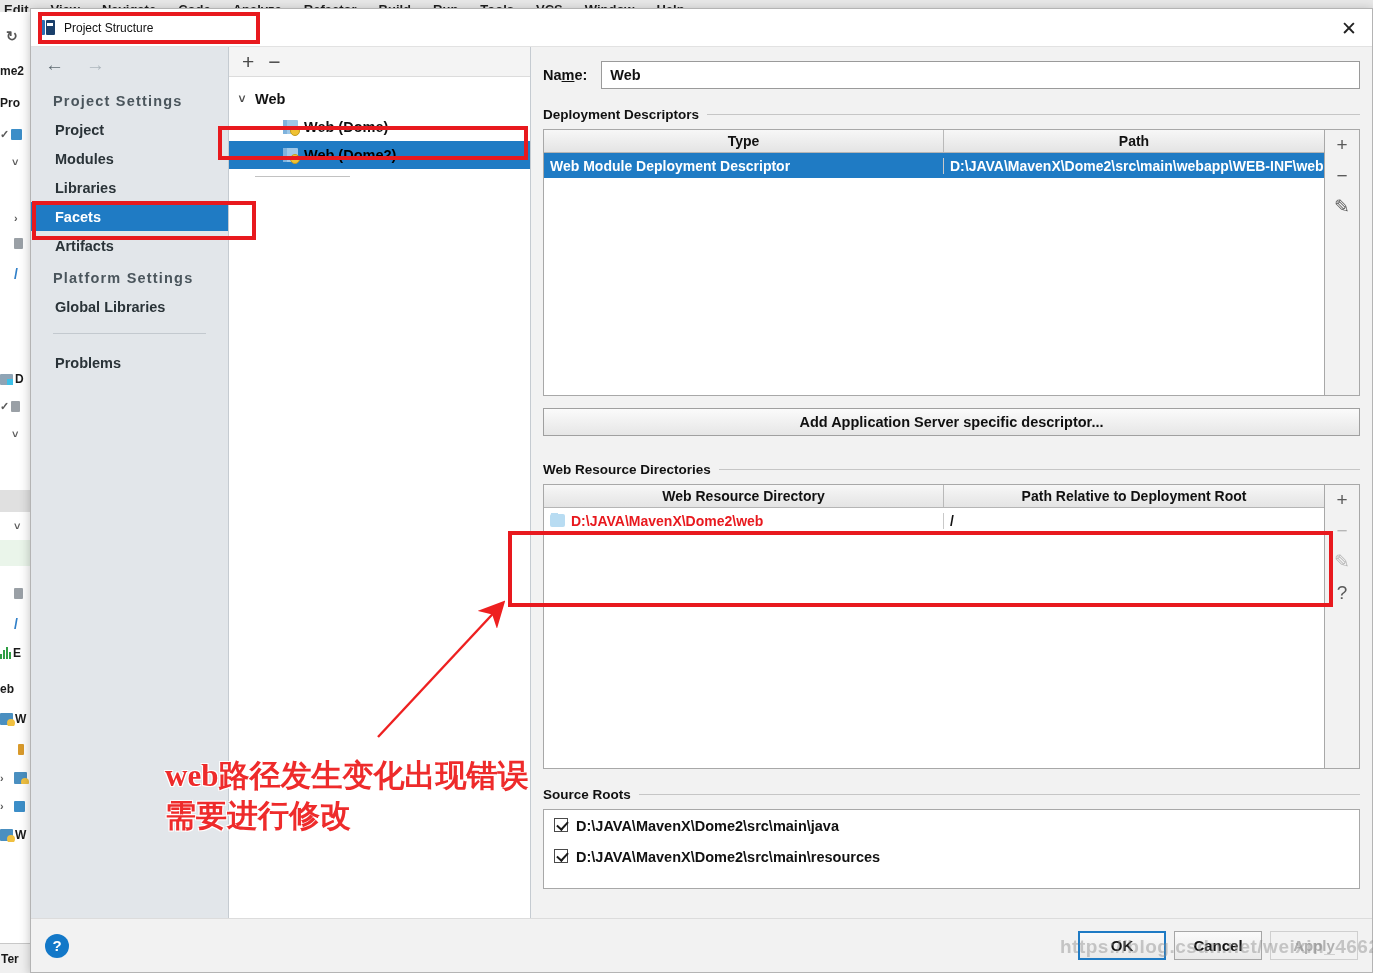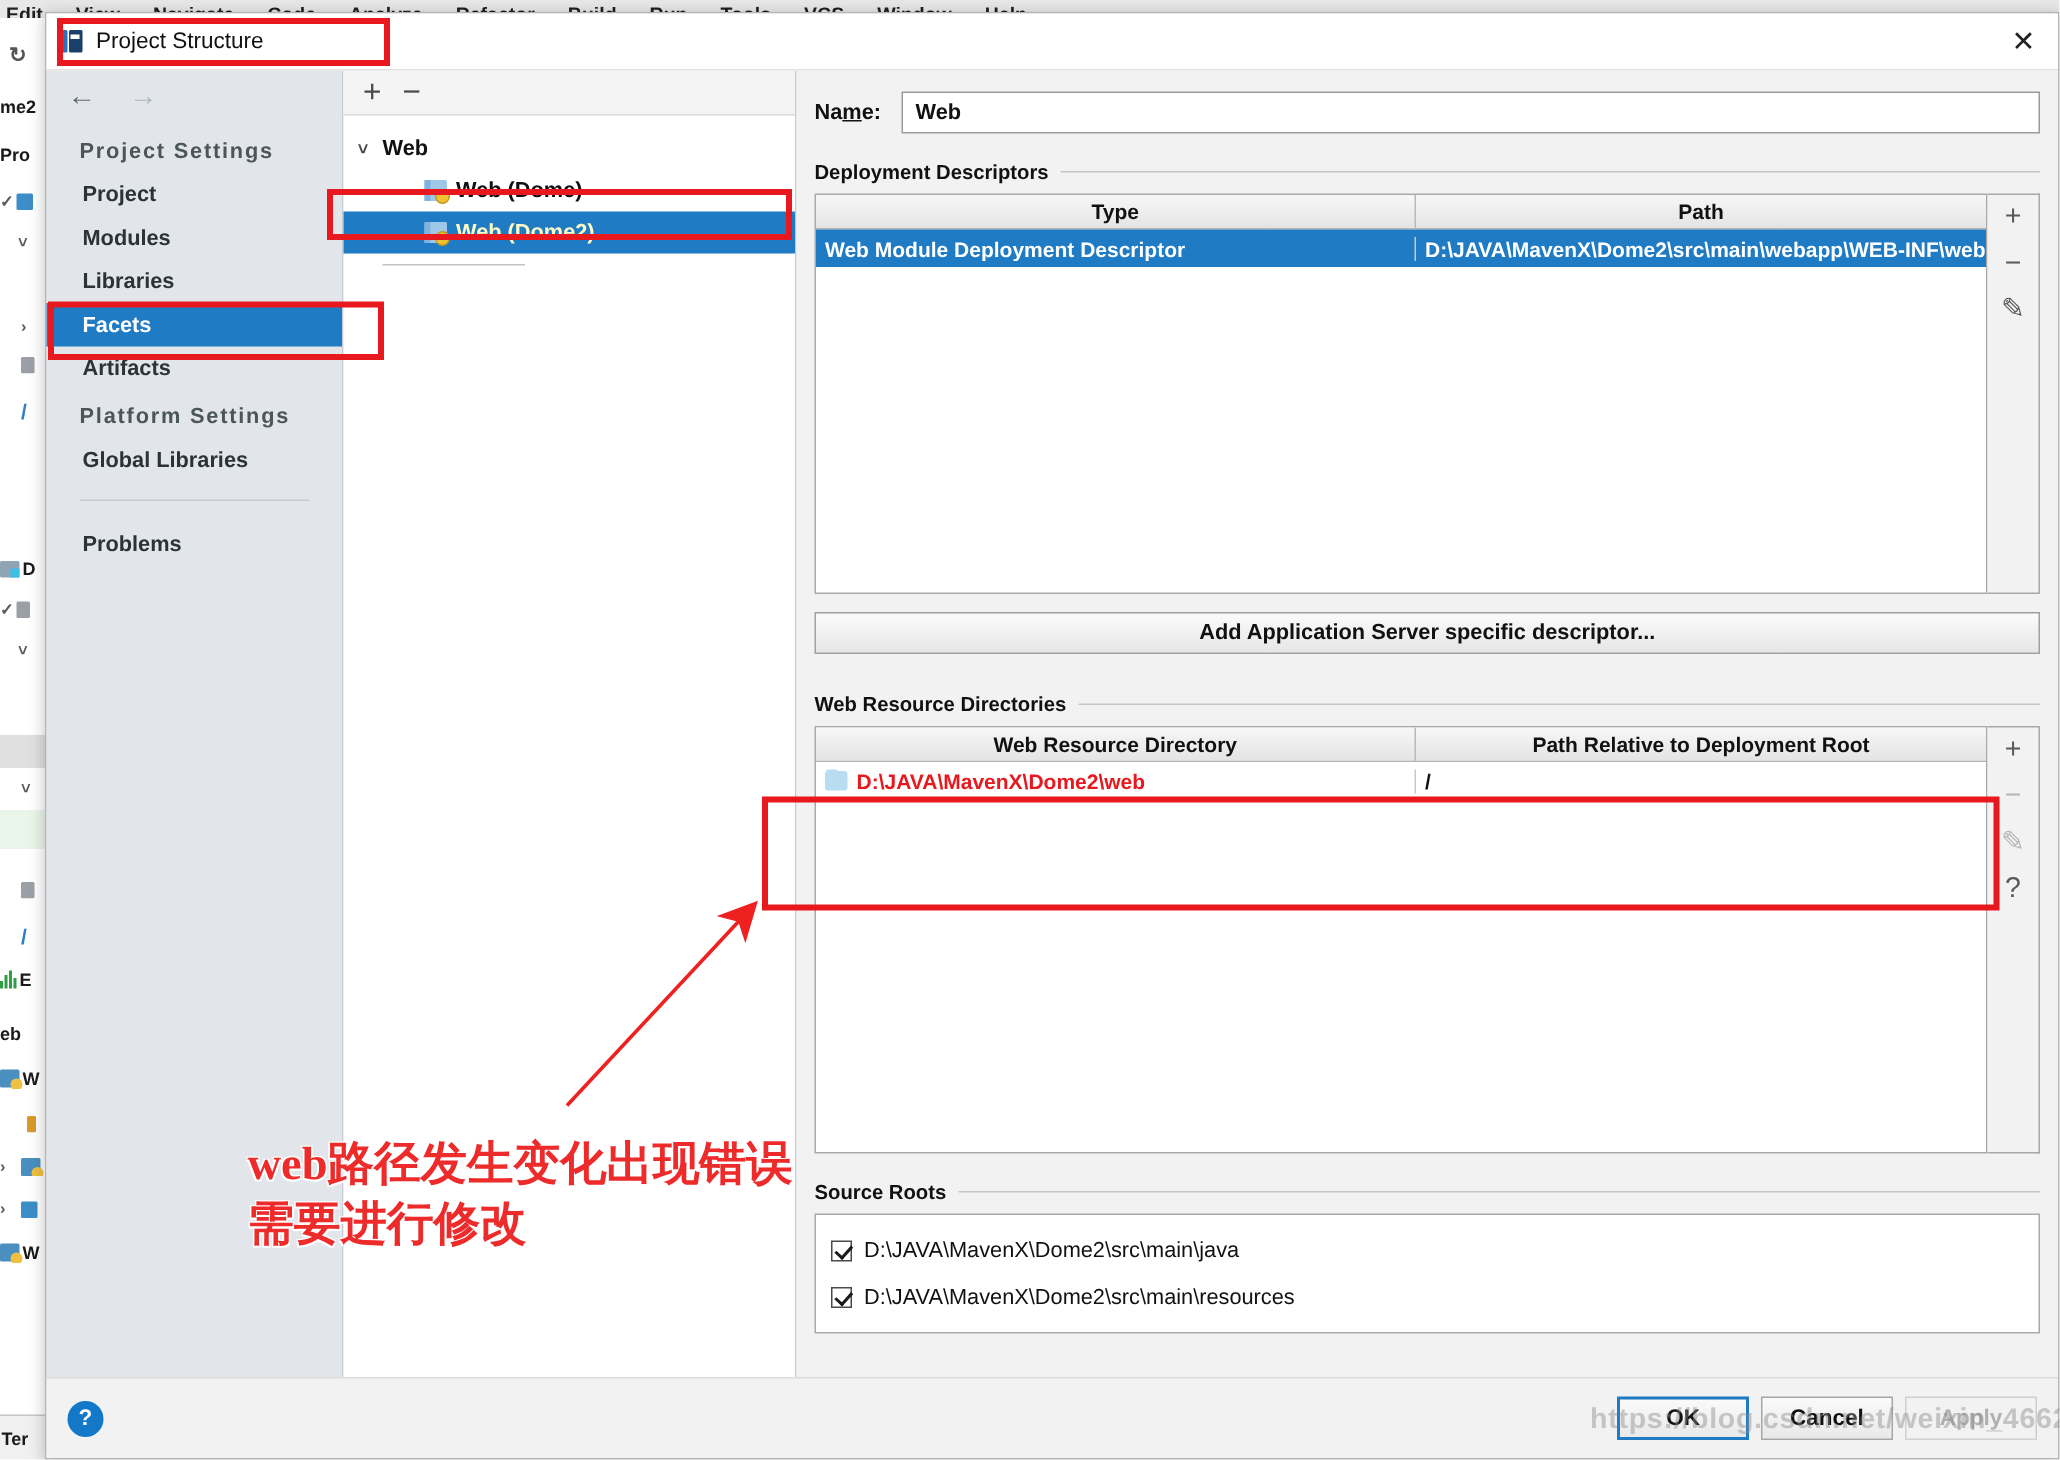--- a/index.html
+++ b/index.html
@@ -72,21 +72,21 @@
     display: flex; align-items: center; padding: 0 0 0 8px;
     border-bottom: 1px solid #e2e2e2;
     position: relative;
   }
   .title-icon {
     width: 17px; height: 17px; margin-right: 8px; position: relative; flex: none;
   }
   .title-icon .a { position:absolute; left:0; top:1px; width:6px; height:15px; background:#2b6fb5; border-radius:1px; }
   .title-icon .b { position:absolute; left:7px; top:1px; width:9px; height:15px; background:#1a3f6b; border-radius:1px; }
   .title-icon .c { position:absolute; left:8px; top:4px; width:6px; height:3px; background:#ffffff; }
-  .title-text { font-size: 15px; color: #111; }
+  .title-text { font-size: 12px; color: #111; }
   .titlebar-close {
     position: absolute; right: 0; top: 0; width: 46px; height: 38px;
     display:flex; align-items:center; justify-content:center;
     font-size: 19px; color: #222; cursor: default;
   }
 
   .dlg-body { flex: 1; display: flex; min-height: 0; }
 
   
   .nav {
@@ -116,21 +116,21 @@
     height: 30px; background: #f4f4f4; border-bottom: 1px solid #dcdcdc;
     display: flex; align-items: center; gap: 14px; padding-left: 13px;
     font-size: 21px; color: #4a4a4a; line-height: 1;
   }
   .tree-toolbar span { cursor: default; }
   .tree-list { flex: 1; padding-top: 8px; }
   .tnode { height: 28px; display: flex; align-items: center; font-size: 14.5px; font-weight: bold; color: #111; }
   .tnode .tw { width: 26px; text-align: center; color: #4a4a4a; font-size: 12px; }
   .tnode.group { padding-left: 0; }
   .tnode.child { padding-left: 54px; }
-  .tnode.sel { background: #1f7bc4; color: #fef9c3; }
+  .tnode.sel { background: #1f7bc4; color: #000000; }
   .facet-ico {
     width: 15px; height: 14px; background: #9fc8e8; border-radius: 1px;
     position: relative; margin-right: 6px; flex: none;
   }
   .facet-ico::before { content:''; position:absolute; left:0; top:0; width:4px; height:14px; background:#7fb3dd; }
   .facet-ico::after { content:''; position:absolute; right:-2px; bottom:-2px; width:8px; height:8px; background:#f0c232; border-radius:50%; border:1px solid #c29a1e; }
   .tree-divider { height: 1px; background: #c2c2c2; margin: 7px 0 7px 26px; width: 95px; }
 
   
   .content { flex: 1; background: #f2f2f2; padding: 14px 0 0 0; display: flex; flex-direction: column; min-width: 0; }
@@ -179,21 +179,21 @@
     background: linear-gradient(#fbfbfb,#e6e6e6); border: 1px solid #a0a0a0;
     font-size: 14.5px; font-weight: bold; color: #111;
     padding: 5px 12px; font-family: "Liberation Sans", sans-serif;
   }
   .add-descr { margin: 12px 12px 0 12px; display: inline-block; }
 
   .src-box {
     margin: 0 12px; background: #ffffff; border: 1px solid #a8a8a8;
     padding: 8px 10px;
   }
-  .src-item { display: flex; align-items: center; gap: 8px; height: 31px; font-size: 14.5px; font-weight: normal; color: #111; }
+  .src-item { display: flex; align-items: flex-start; gap: 8px; height: 31px; font-size: 14.5px; font-weight: bold; color: #111; }
   .cbx {
     width: 14px; height: 14px; border: 1px solid #4a4a4a; background: #fff;
     position: relative; flex: none;
   }
   .cbx::after {
     content: ''; position: absolute; left: 4px; top: 0px; width: 5px; height: 9px;
     border: solid #1a1a1a; border-width: 0 2px 2px 0; transform: rotate(42deg);
   }
 
   .folder-ico {

